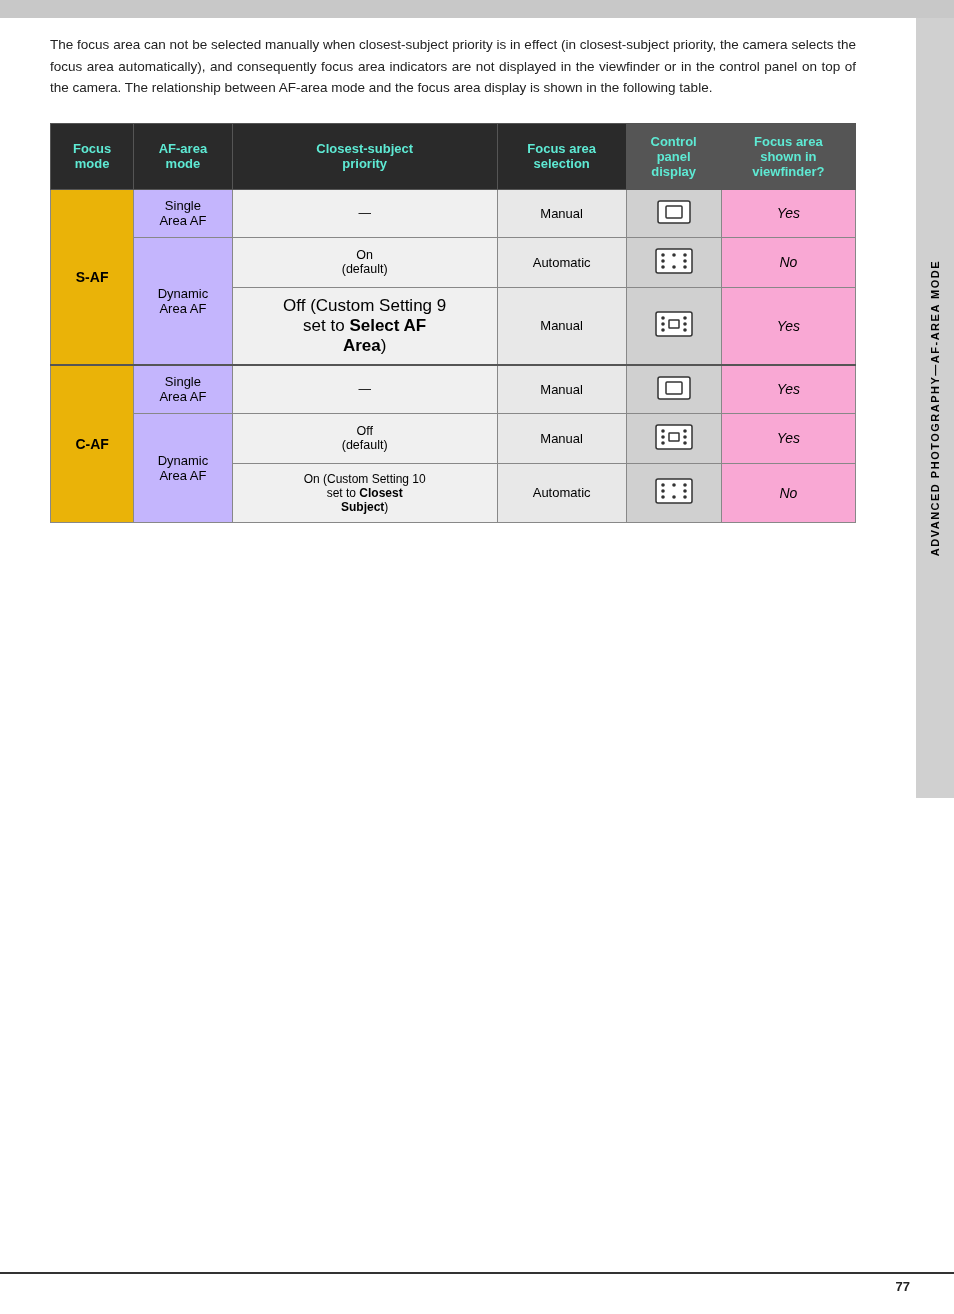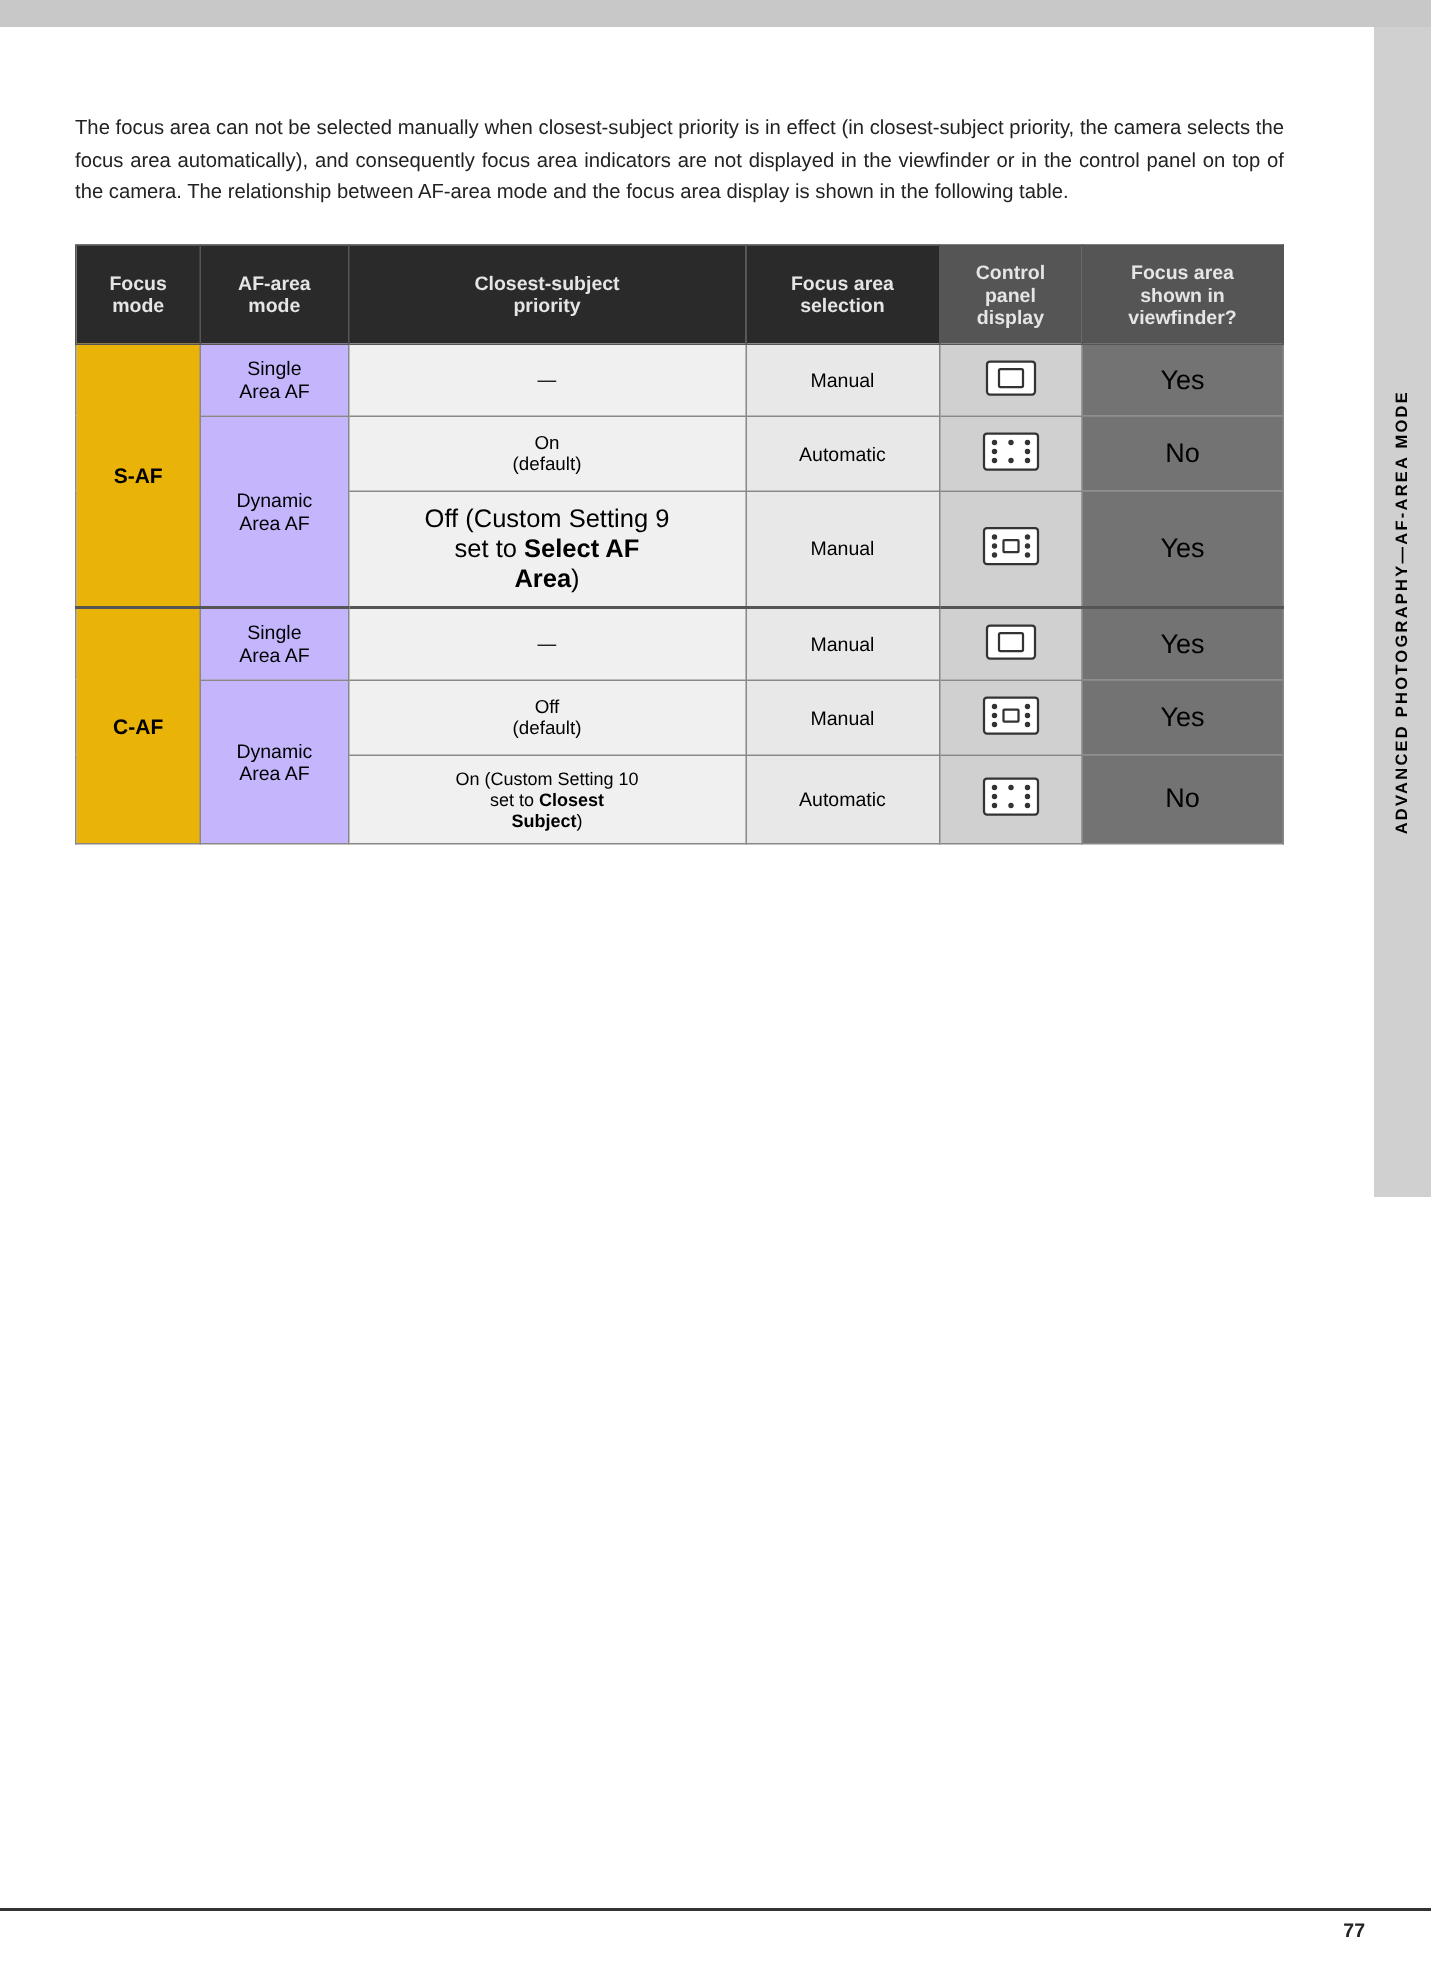--- a/index.html
+++ b/index.html
@@ -48,21 +48,21 @@
       font-size: 11px;
       font-weight: bold;
       letter-spacing: 1.5px;
       text-transform: uppercase;
       color: #000;
       white-space: nowrap;
     }
 
     
     .main-content {
-      padding: 56px 60px 40px 50px;
+      padding: 16px 60px 40px 50px;
       margin-right: 38px;
     }
 
     
     .intro-text {
       font-size: 13.5px;
       line-height: 1.6;
       color: #222;
       margin-bottom: 24px;
       text-align: justify;
@@ -70,21 +70,21 @@
 
     
     .af-table {
       width: 100%;
       border-collapse: collapse;
       font-size: 13px;
     }
 
     .af-table th {
       background: #2a2a2a;
-      color: #e5e5e5;
+      color: #5eead4;
       font-weight: bold;
       font-size: 13px;
       text-align: center;
       padding: 10px 8px;
       border: 1px solid #555;
       vertical-align: middle;
     }
 
     .af-table td {
       border: 1px solid #888;
@@ -114,22 +114,23 @@
     .af-table td.focus-sel-cell {
       background: #e8e8e8;
       font-size: 13px;
     }
 
     .af-table td.control-panel-cell {
       background: #d0d0d0;
     }
 
     .af-table td.viewfinder-cell {
-      background: #737373;
-      font-size: 18px;
+      background: #f9a8d4;
+      font-size: 14px;
+      font-style: italic;
     }
 
     
     .bottom-rule {
       position: absolute;
       bottom: 40px;
       left: 0;
       right: 0;
       height: 2px;
       background: #333;

